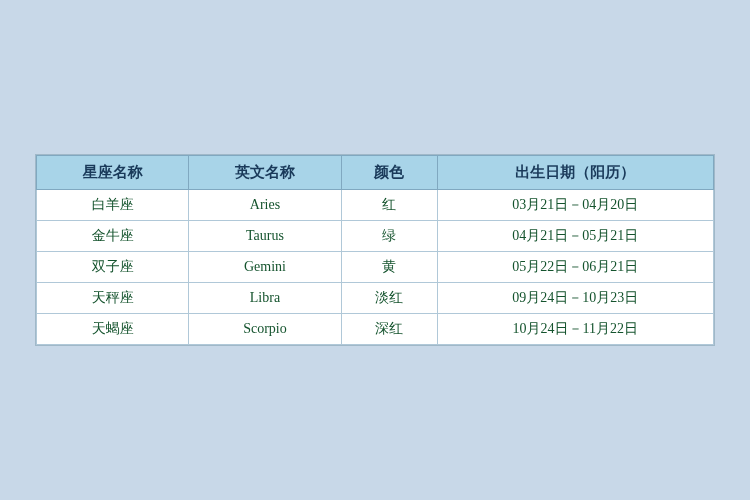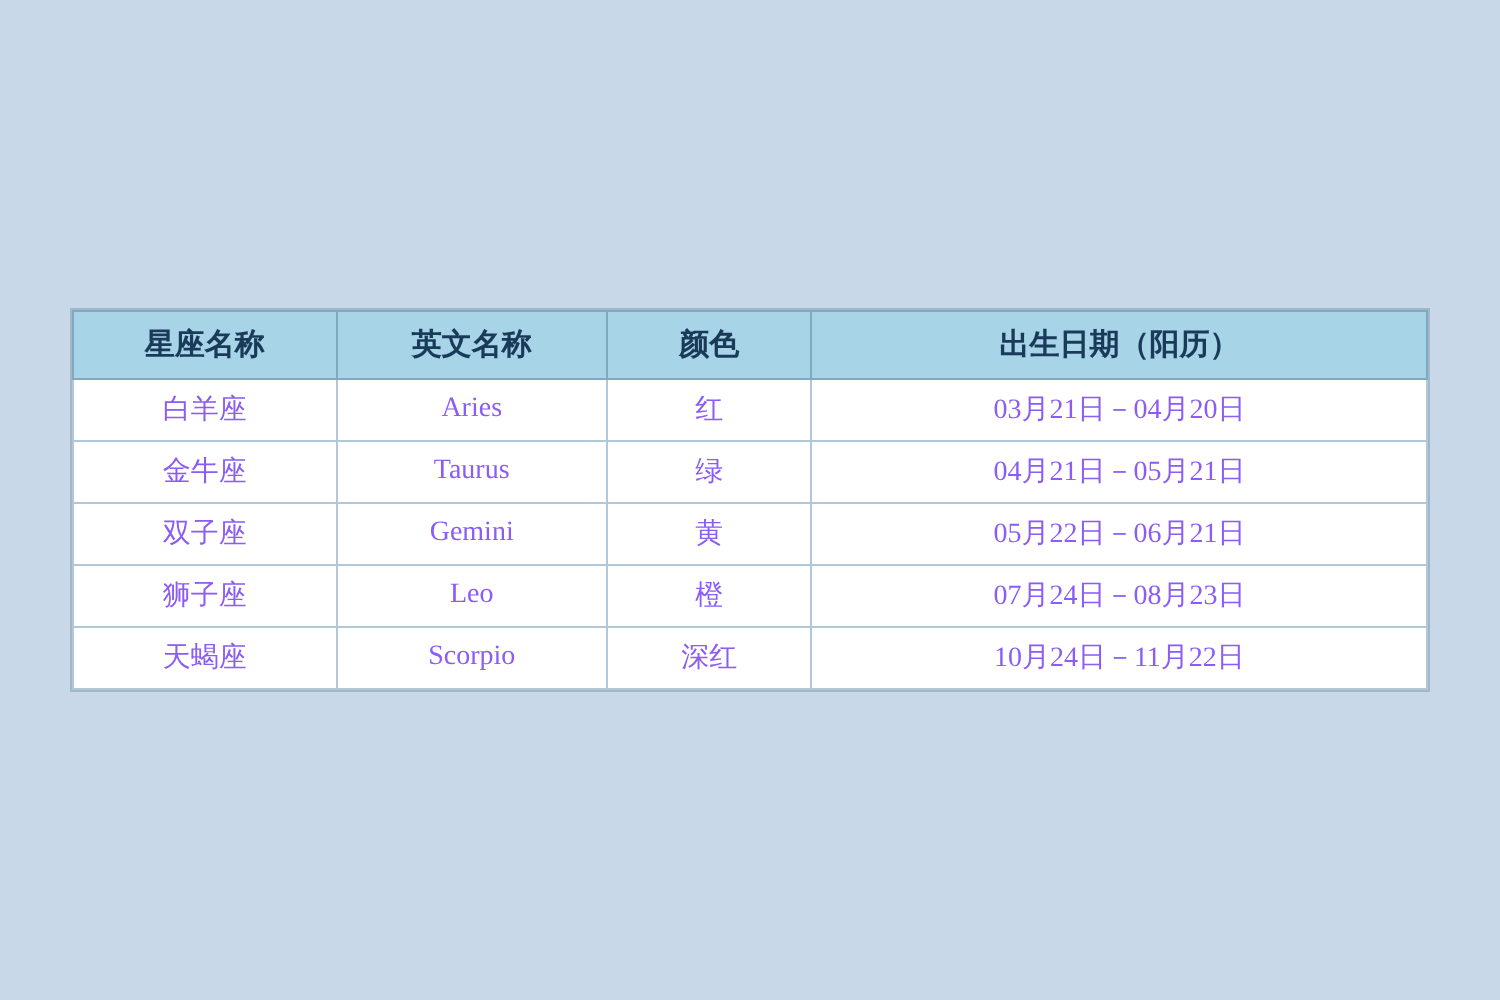--- a/index.html
+++ b/index.html
@@ -18,31 +18,31 @@
       border: 1px solid #a0b8c8;
       width: 680px;
     }
     table {
       width: 100%;
       border-collapse: collapse;
     }
     thead tr th {
       background: #a8d4e8;
       border: 1px solid #80a8c0;
-      padding: 7px 0;
+      padding: 7px 10px;
       text-align: center;
       font-weight: bold;
       color: #1a3a5a;
       font-size: 15px;
     }
     tbody tr td {
       border: 1px solid #b0c8d8;
       padding: 6px 10px;
       text-align: center;
-      color: #8b5cf6;
+      color: #14532d;
       font-size: 14px;
       background: #ffffff;
     }
   </style>
 </head>
 <body>
 
 <div class="table-wrapper">
   <table>
     <thead>
@@ -66,24 +66,24 @@
           <td>绿</td>
           <td>04月21日－05月21日</td>
         </tr>
         <tr>
           <td>双子座</td>
           <td>Gemini</td>
           <td>黄</td>
           <td>05月22日－06月21日</td>
         </tr>
         <tr>
-          <td>狮子座</td>
-          <td>Leo</td>
-          <td>橙</td>
-          <td>07月24日－08月23日</td>
+          <td>天秤座</td>
+          <td>Libra</td>
+          <td>淡红</td>
+          <td>09月24日－10月23日</td>
         </tr>
         <tr>
           <td>天蝎座</td>
           <td>Scorpio</td>
           <td>深红</td>
           <td>10月24日－11月22日</td>
         </tr>
       </tbody>
   </table>
 </div>

